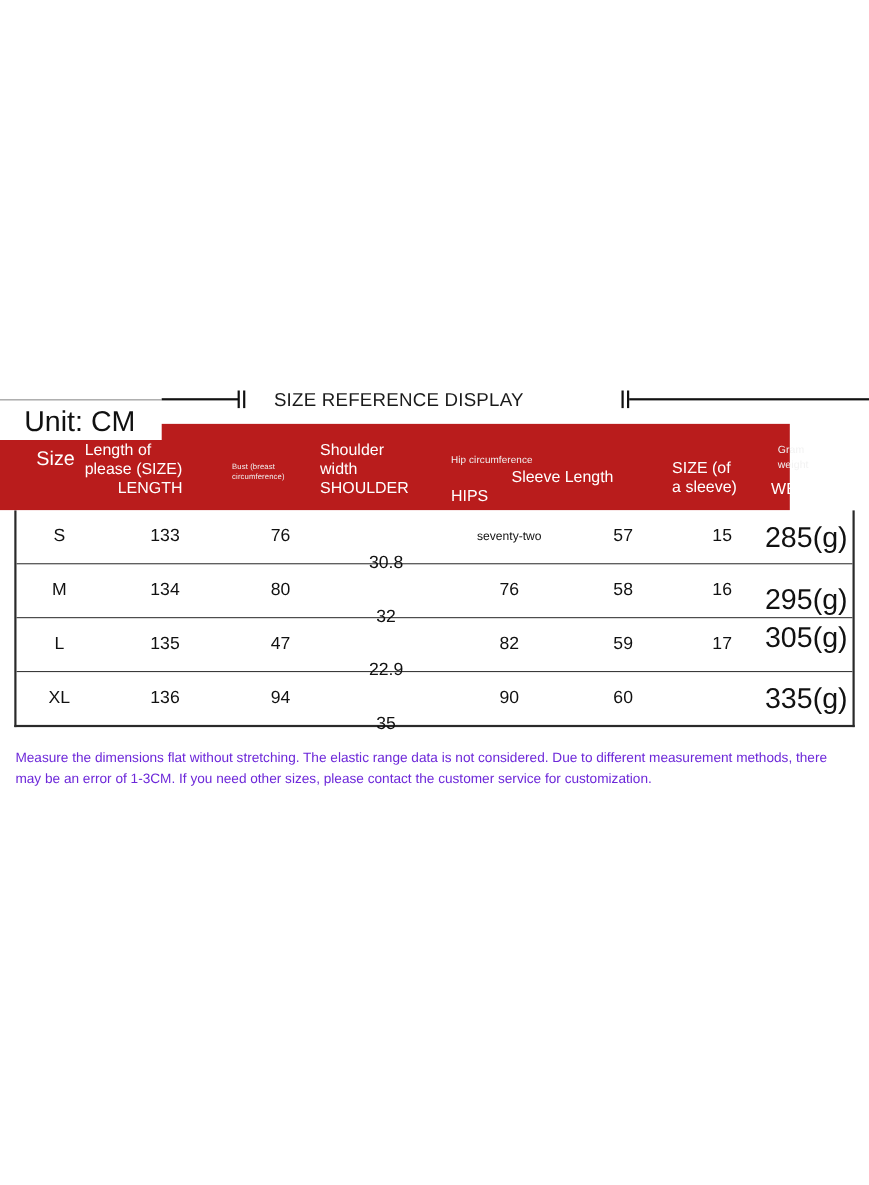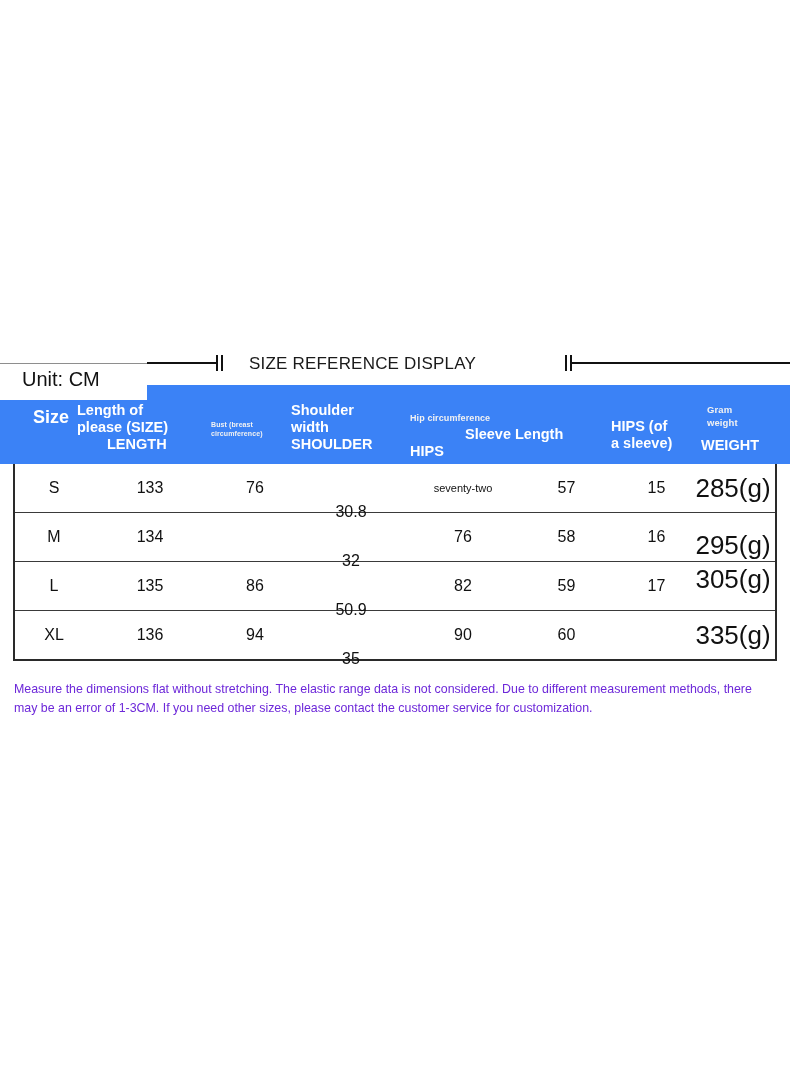--- a/index.html
+++ b/index.html
@@ -86,44 +86,43 @@
     top: 354px;
     font-size: 17px;
     letter-spacing: 0.2px;
     color: #1a1a1a;
     white-space: nowrap;
   }
   .unit {
     position: absolute;
     left: 22px;
     top: 368px;
-    font-size: 20px;
+    font-size: 26px;
     color: #111111;
     white-space: nowrap;
     z-index: 4;
   }
 
   
   .table-wrap {
     position: absolute;
     left: 13px;
     top: 385px;
     width: 764px;
   }
 
   
   .thead {
     position: relative;
     height: 79px;
-    background: #3b82f6;
+    background: #b91c1c;
     margin-left: -13px;
     margin-right: -13px;
-    width: 790px;
+    width: 718px;
     clip-path: polygon(0 15px, 147px 15px, 147px 0, 790px 0, 790px 79px, 0 79px);
-    font-weight: bold;
   }
   .thead-inner {
     position: absolute;
     left: 13px;
     right: 13px;
     top: 0;
     bottom: 0;
   }
   .hcell {
     position: absolute;
@@ -214,21 +213,21 @@
 
         <div class="hcell hbig" style="left:278px; top:17px;">Shoulder</div>
         <div class="hcell hbig" style="left:278px; top:34px;">width</div>
         <div class="hcell hbig" style="left:278px; top:51px;">SHOULDER</div>
 
         <div class="hcell hsmall" style="left:397px; top:28px; font-size:9px;">Hip circumference</div>
         <div class="hcell hbig" style="left:397px; top:58px;">HIPS</div>
 
         <div class="hcell hbig" style="left:452px; top:41px;">Sleeve Length</div>
 
-        <div class="hcell hbig" style="left:598px; top:33px;">HIPS (of</div>
+        <div class="hcell hbig" style="left:598px; top:33px;">SIZE (of</div>
         <div class="hcell hbig" style="left:598px; top:50px;">a sleeve)</div>
 
         <div class="hcell hsmall" style="left:694px; top:20px; font-size:9.5px;">Gram</div>
         <div class="hcell hsmall" style="left:694px; top:33px; font-size:9.5px;">weight</div>
         <div class="hcell hbig" style="left:688px; top:52px;">WEIGHT</div>
       </div>
     </div>
 
     <div class="tbody">
 
@@ -239,32 +238,33 @@
         <div class="cell c3">30.8</div>
         <div class="cell tiny c4">seventy-two</div>
         <div class="cell c5">57</div>
         <div class="cell c6">15</div>
         <div class="cell weight-cell c7">285(g)</div>
       </div>
 
       <div class="trow">
         <div class="cell size-cell c0">M</div>
         <div class="cell c1">134</div>
+        <div class="cell c2">80</div>
         <div class="cell c3">32</div>
         <div class="cell c4">76</div>
         <div class="cell c5">58</div>
         <div class="cell c6">16</div>
         <div class="cell weight-cell c7" style="align-items:flex-end; padding-bottom:4px;">295(g)</div>
       </div>
 
       <div class="trow">
         <div class="cell size-cell c0">L</div>
         <div class="cell c1">135</div>
-        <div class="cell c2">86</div>
-        <div class="cell c3">50.9</div>
+        <div class="cell c2">47</div>
+        <div class="cell c3">22.9</div>
         <div class="cell c4">82</div>
         <div class="cell c5">59</div>
         <div class="cell c6">17</div>
         <div class="cell weight-cell c7" style="align-items:flex-start; padding-top:2px;">305(g)</div>
       </div>
 
       <div class="trow">
         <div class="cell size-cell c0">XL</div>
         <div class="cell c1">136</div>
         <div class="cell c2">94</div>

